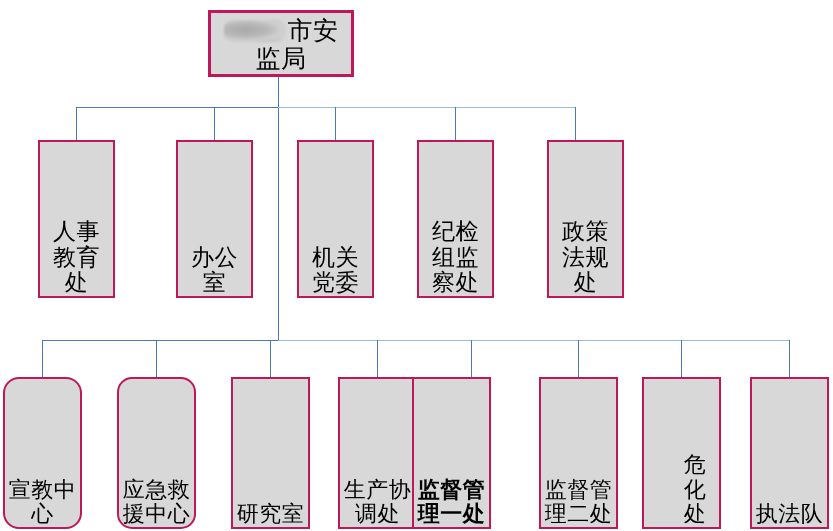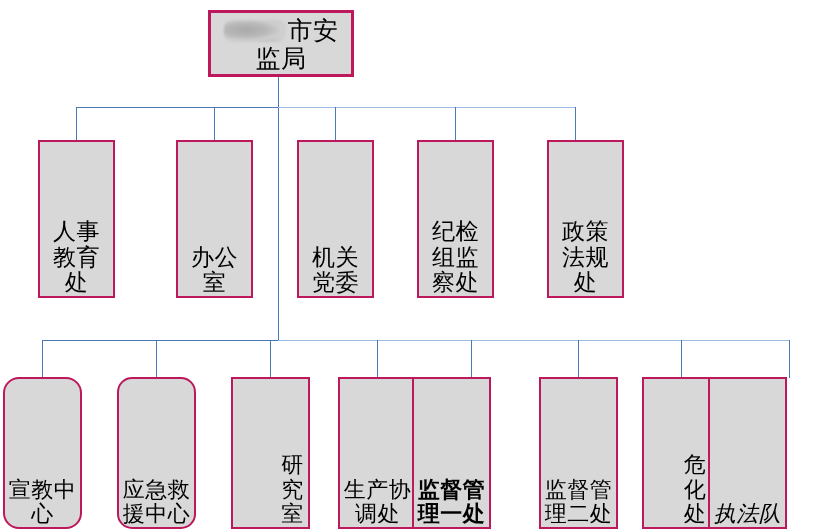--- a/index.html
+++ b/index.html
@@ -138,32 +138,32 @@
   <div class="node lvl1" style="left:537px;margin-left:10px;">
     <span class="label">政策法规处</span>
   </div>
 
   <div class="node lvl2" style="left:3px;border-radius:16px;">
     <span class="label">宣教中心</span>
   </div>
   <div class="node lvl2" style="left:117px;border-radius:15px;">
     <span class="label">应急救援中心</span>
   </div>
-  <div class="node lvl2" style="left:231px;padding-left:44px;">
+  <div class="node lvl2" style="left:231px;">
     <span class="label">研究室</span>
   </div>
   <div class="node lvl2" style="left:338px;">
     <span class="label">生产协调处</span>
   </div>
   <div class="node lvl2" style="left:412px;font-weight:bold;">
     <span class="label">监督管理一处</span>
   </div>
   <div class="node lvl2" style="left:539px;">
     <span class="label">监督管理二处</span>
   </div>
   <div class="node lvl2" style="left:642px;padding-left:27px;">
     <span class="label">危化处</span>
   </div>
-  <div class="node lvl2" style="left:708px;font-style:italic;">
+  <div class="node lvl2" style="left:750px;">
     <span class="label">执法队</span>
   </div>
 
 </div>
 
 </body></html>

